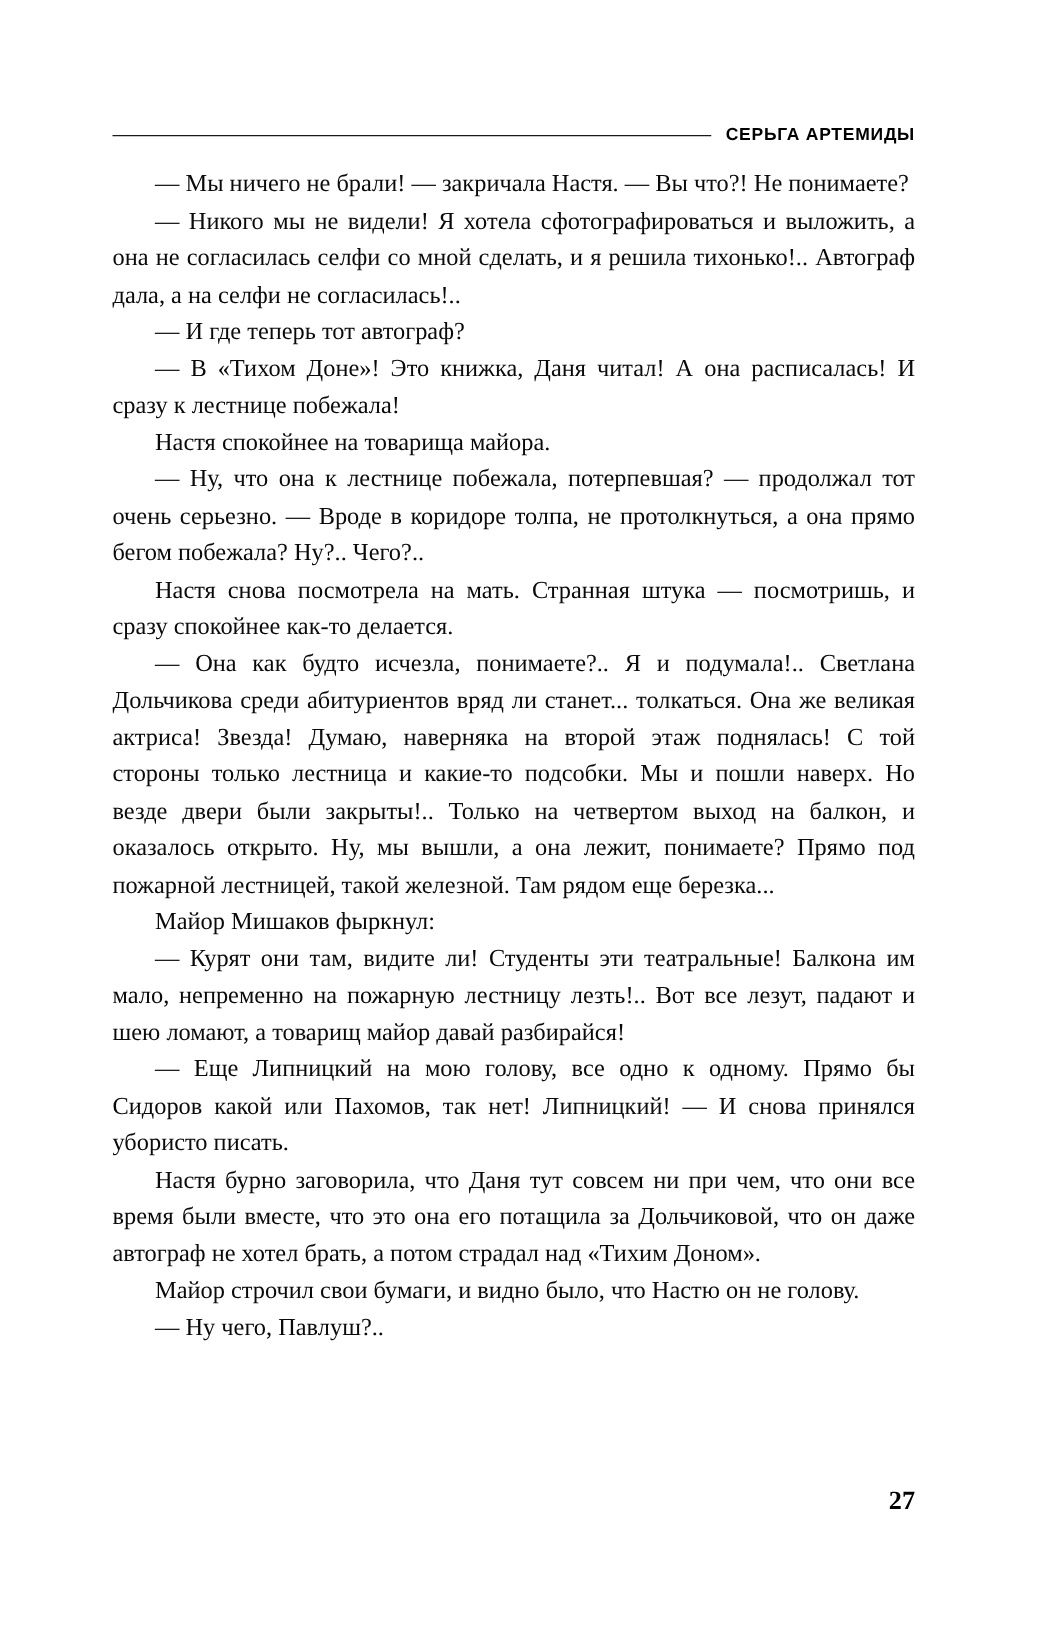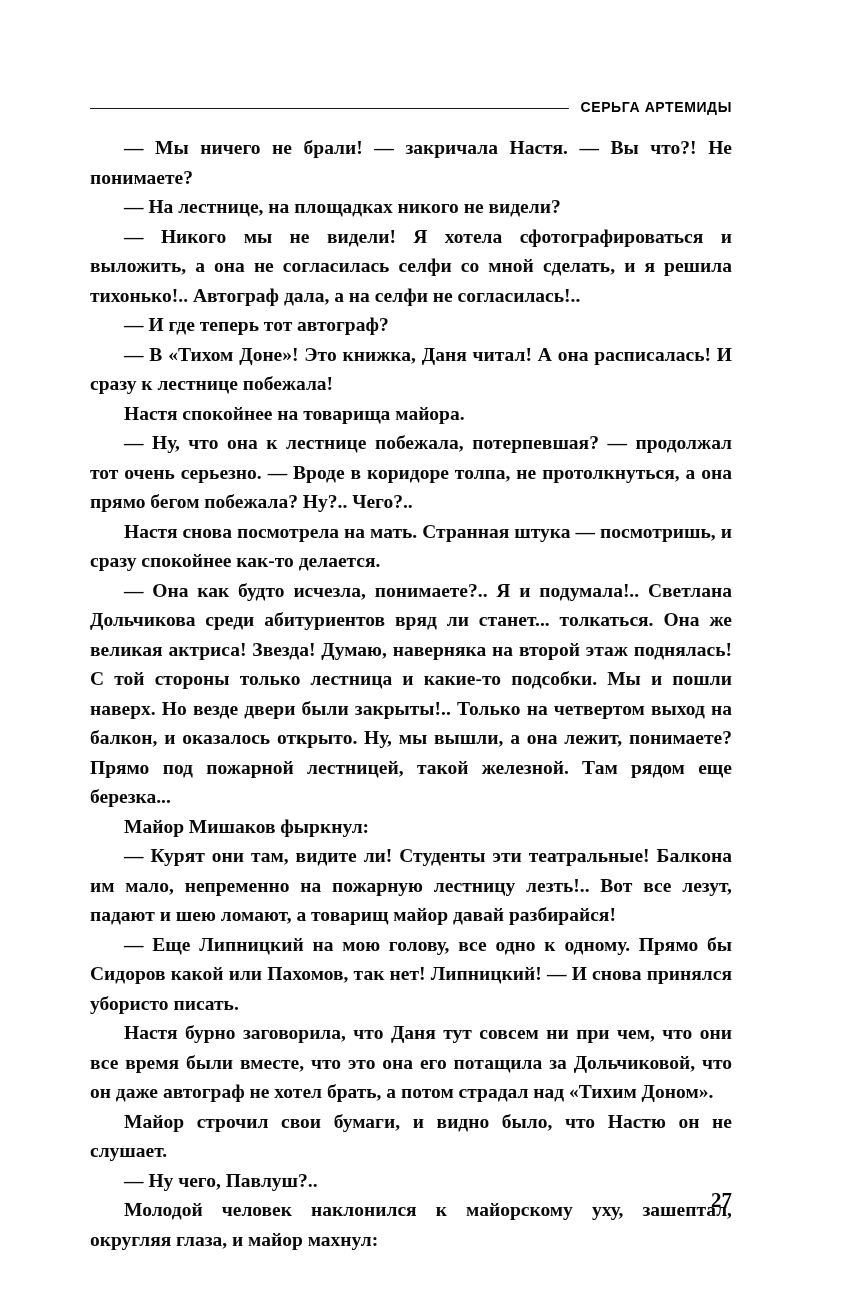--- a/index.html
+++ b/index.html
@@ -48,21 +48,20 @@
     top: 133px;
   }
   .page-text p {
     margin: 0;
     padding: 0;
     font-size: 19.5px;
     line-height: 29.5px;
     text-align: justify;
     text-indent: 34px;
     color: #0a0a0a;
-    font-weight: bold;
   }
   .page-footer {
     position: absolute;
     left: 102px;
     right: 112px;
     top: 1188px;
     text-align: right;
   }
   .page-number {
     font-family: "Liberation Serif", serif;
@@ -76,34 +75,32 @@
 
 <div class="page">
 
   <div class="running-header">
     <div class="header-rule"></div>
     <div class="header-title">СЕРЬГА АРТЕМИДЫ</div>
   </div>
 
   <div class="page-text">
     <p>— Мы ничего не брали! — закричала Настя. — Вы что?! Не понимаете?</p>
-    <p>— На лестнице, на площадках никого не видели?</p>
     <p>— Никого мы не видели! Я хотела сфотографироваться и выложить, а она не согласилась селфи со мной сделать, и я решила тихонько!.. Автограф дала, а на селфи не согласилась!..</p>
     <p>— И где теперь тот автограф?</p>
     <p>— В «Тихом Доне»! Это книжка, Даня читал! А она расписалась! И сразу к лестнице побежала!</p>
     <p>Настя спокойнее на товарища майора.</p>
     <p>— Ну, что она к лестнице побежала, потерпевшая? — продолжал тот очень серьезно. — Вроде в коридоре толпа, не протолкнуться, а она прямо бегом побежала? Ну?.. Чего?..</p>
     <p>Настя снова посмотрела на мать. Странная штука — посмотришь, и сразу спокойнее как-то делается.</p>
     <p>— Она как будто исчезла, понимаете?.. Я и подумала!.. Светлана Дольчикова среди абитуриентов вряд ли станет... толкаться. Она же великая актриса! Звезда! Думаю, наверняка на второй этаж поднялась! С той стороны только лестница и какие-то подсобки. Мы и пошли наверх. Но везде двери были закрыты!.. Только на четвертом выход на балкон, и оказалось открыто. Ну, мы вышли, а она лежит, понимаете? Прямо под пожарной лестницей, такой железной. Там рядом еще березка...</p>
     <p>Майор Мишаков фыркнул:</p>
     <p>— Курят они там, видите ли! Студенты эти театральные! Балкона им мало, непременно на пожарную лестницу лезть!.. Вот все лезут, падают и шею ломают, а товарищ майор давай разбирайся!</p>
     <p>— Еще Липницкий на мою голову, все одно к одному. Прямо бы Сидоров какой или Пахомов, так нет! Липницкий! — И снова принялся убористо писать.</p>
     <p>Настя бурно заговорила, что Даня тут совсем ни при чем, что они все время были вместе, что это она его потащила за Дольчиковой, что он даже автограф не хотел брать, а потом страдал над «Тихим Доном».</p>
-    <p>Майор строчил свои бумаги, и видно было, что Настю он не слушает.</p>
+    <p>Майор строчил свои бумаги, и видно было, что Настю он не голову.</p>
     <p>— Ну чего, Павлуш?..</p>
-    <p>Молодой человек наклонился к майорскому уху, зашептал, округляя глаза, и майор махнул:</p>
   </div>
 
   <div class="page-footer">
     <span class="page-number">27</span>
   </div>
 
 </div>
 
 </body></html>

